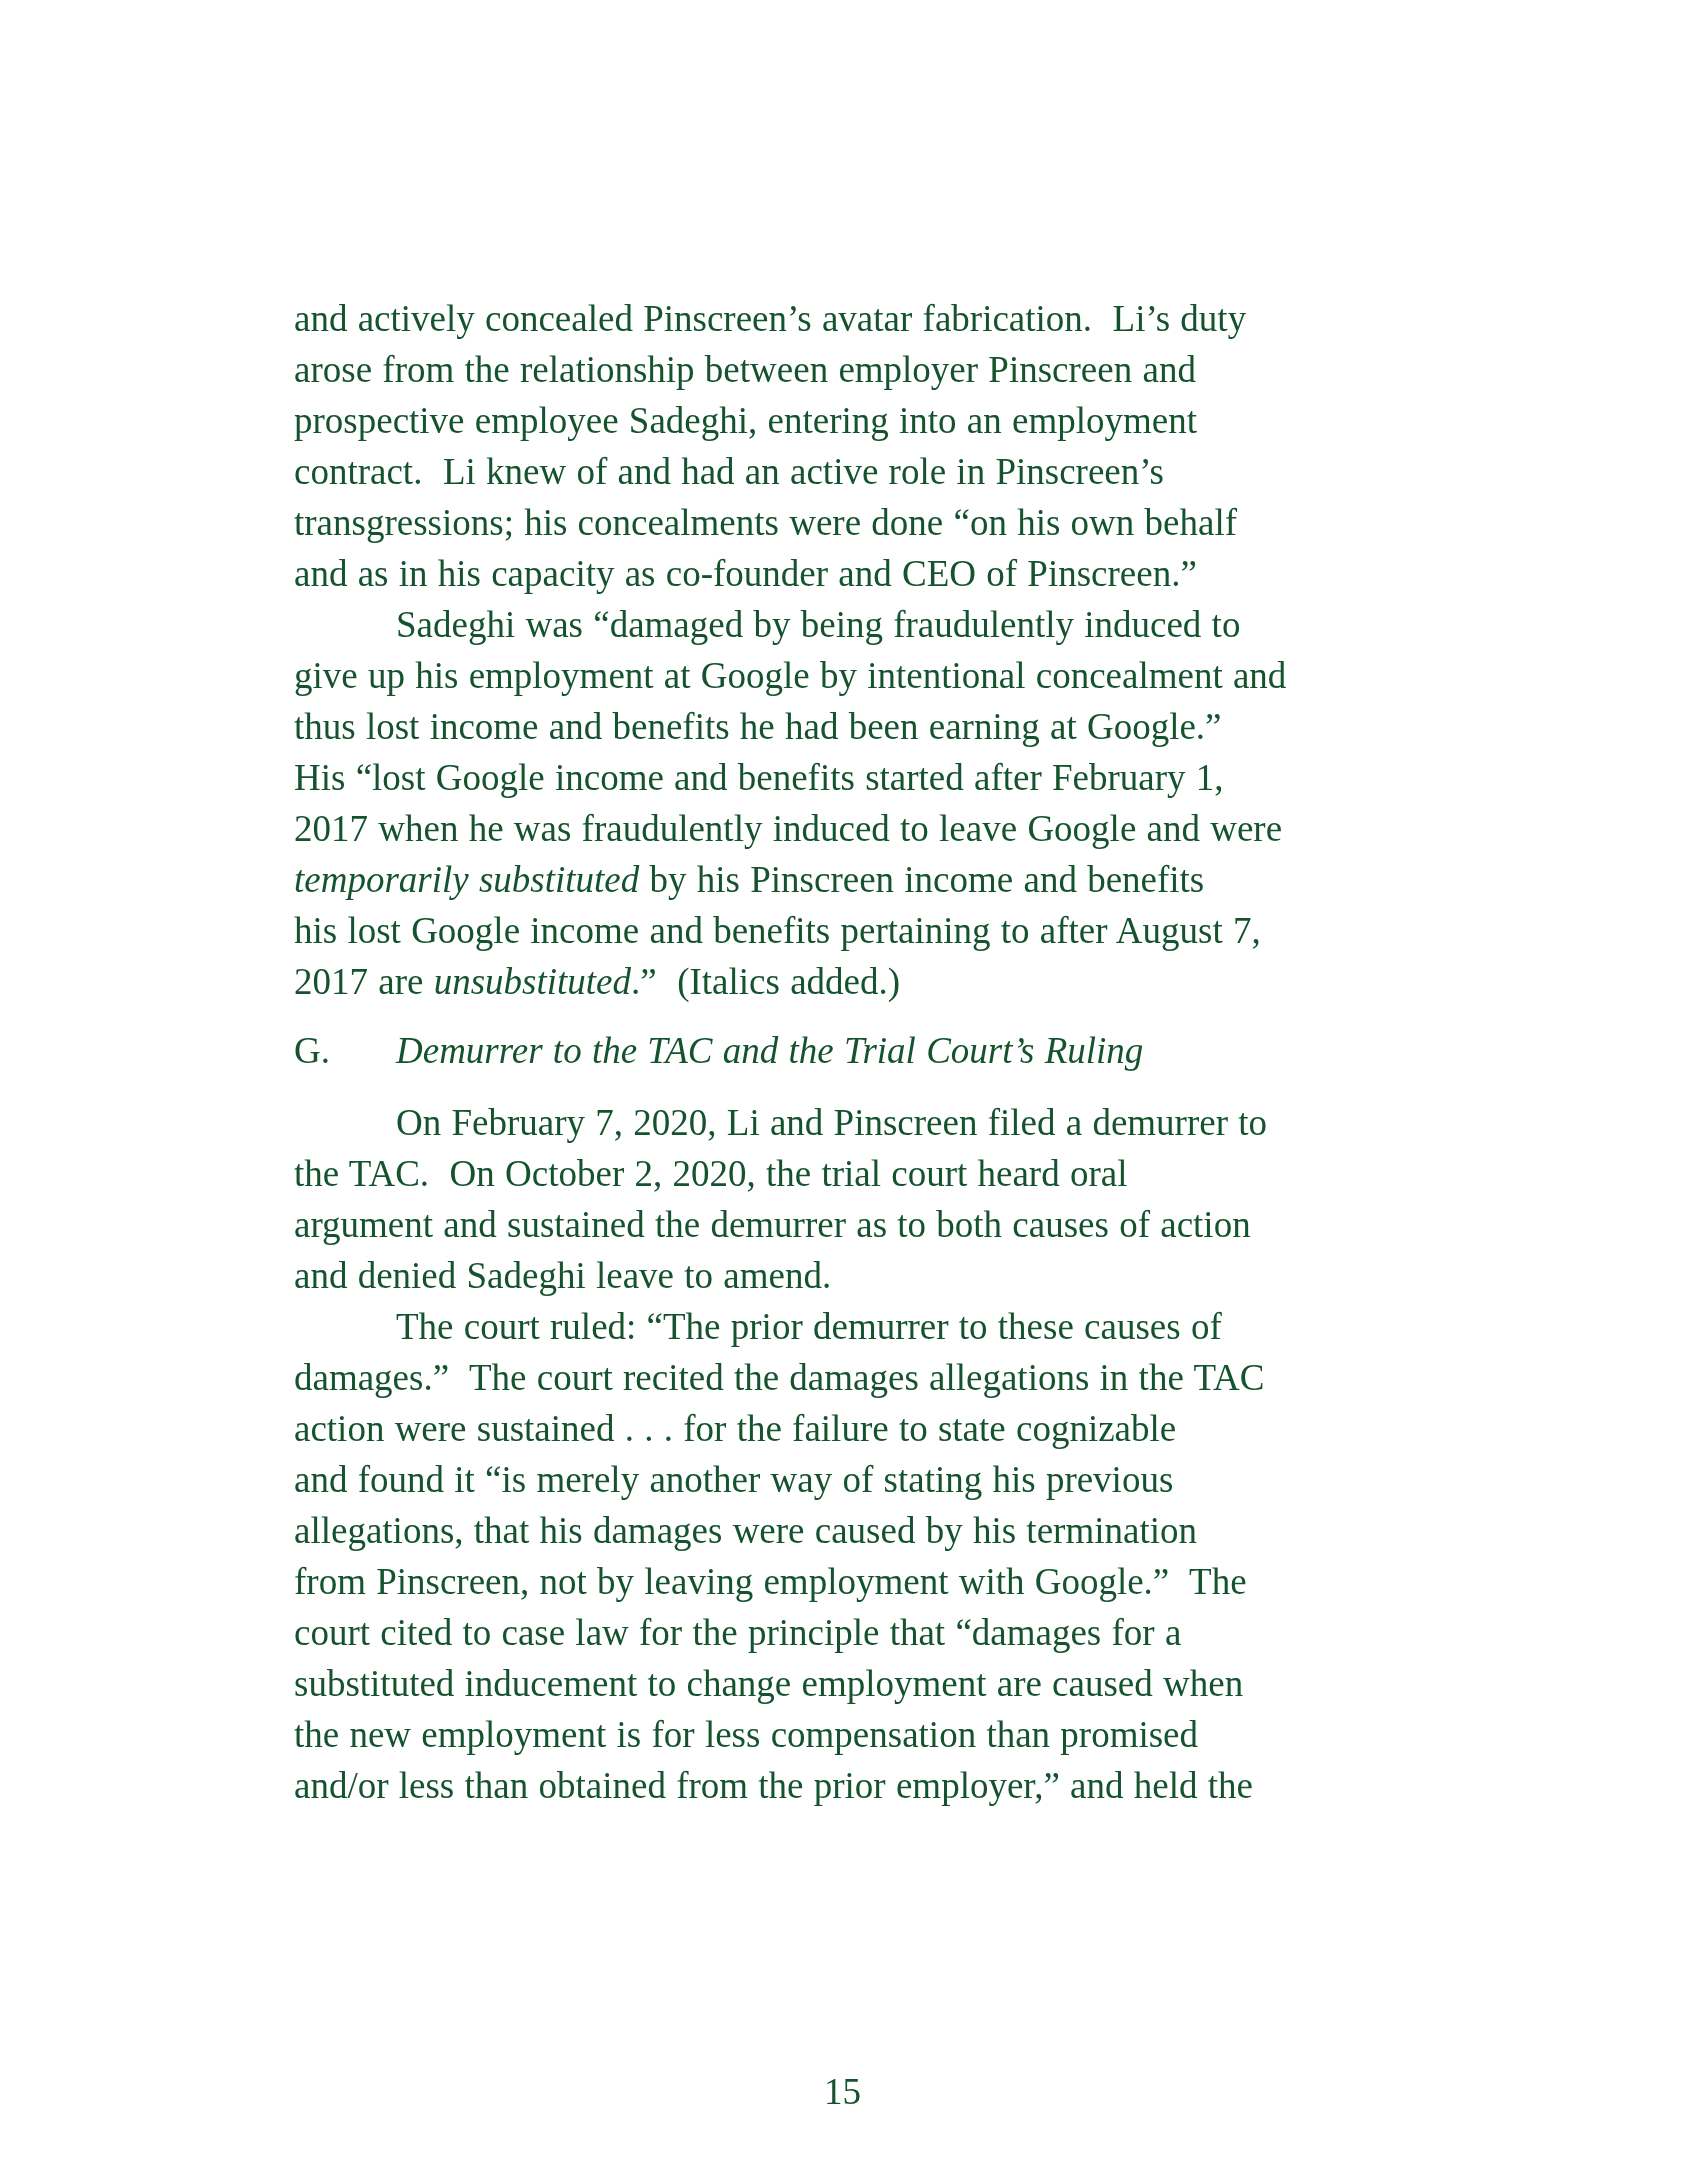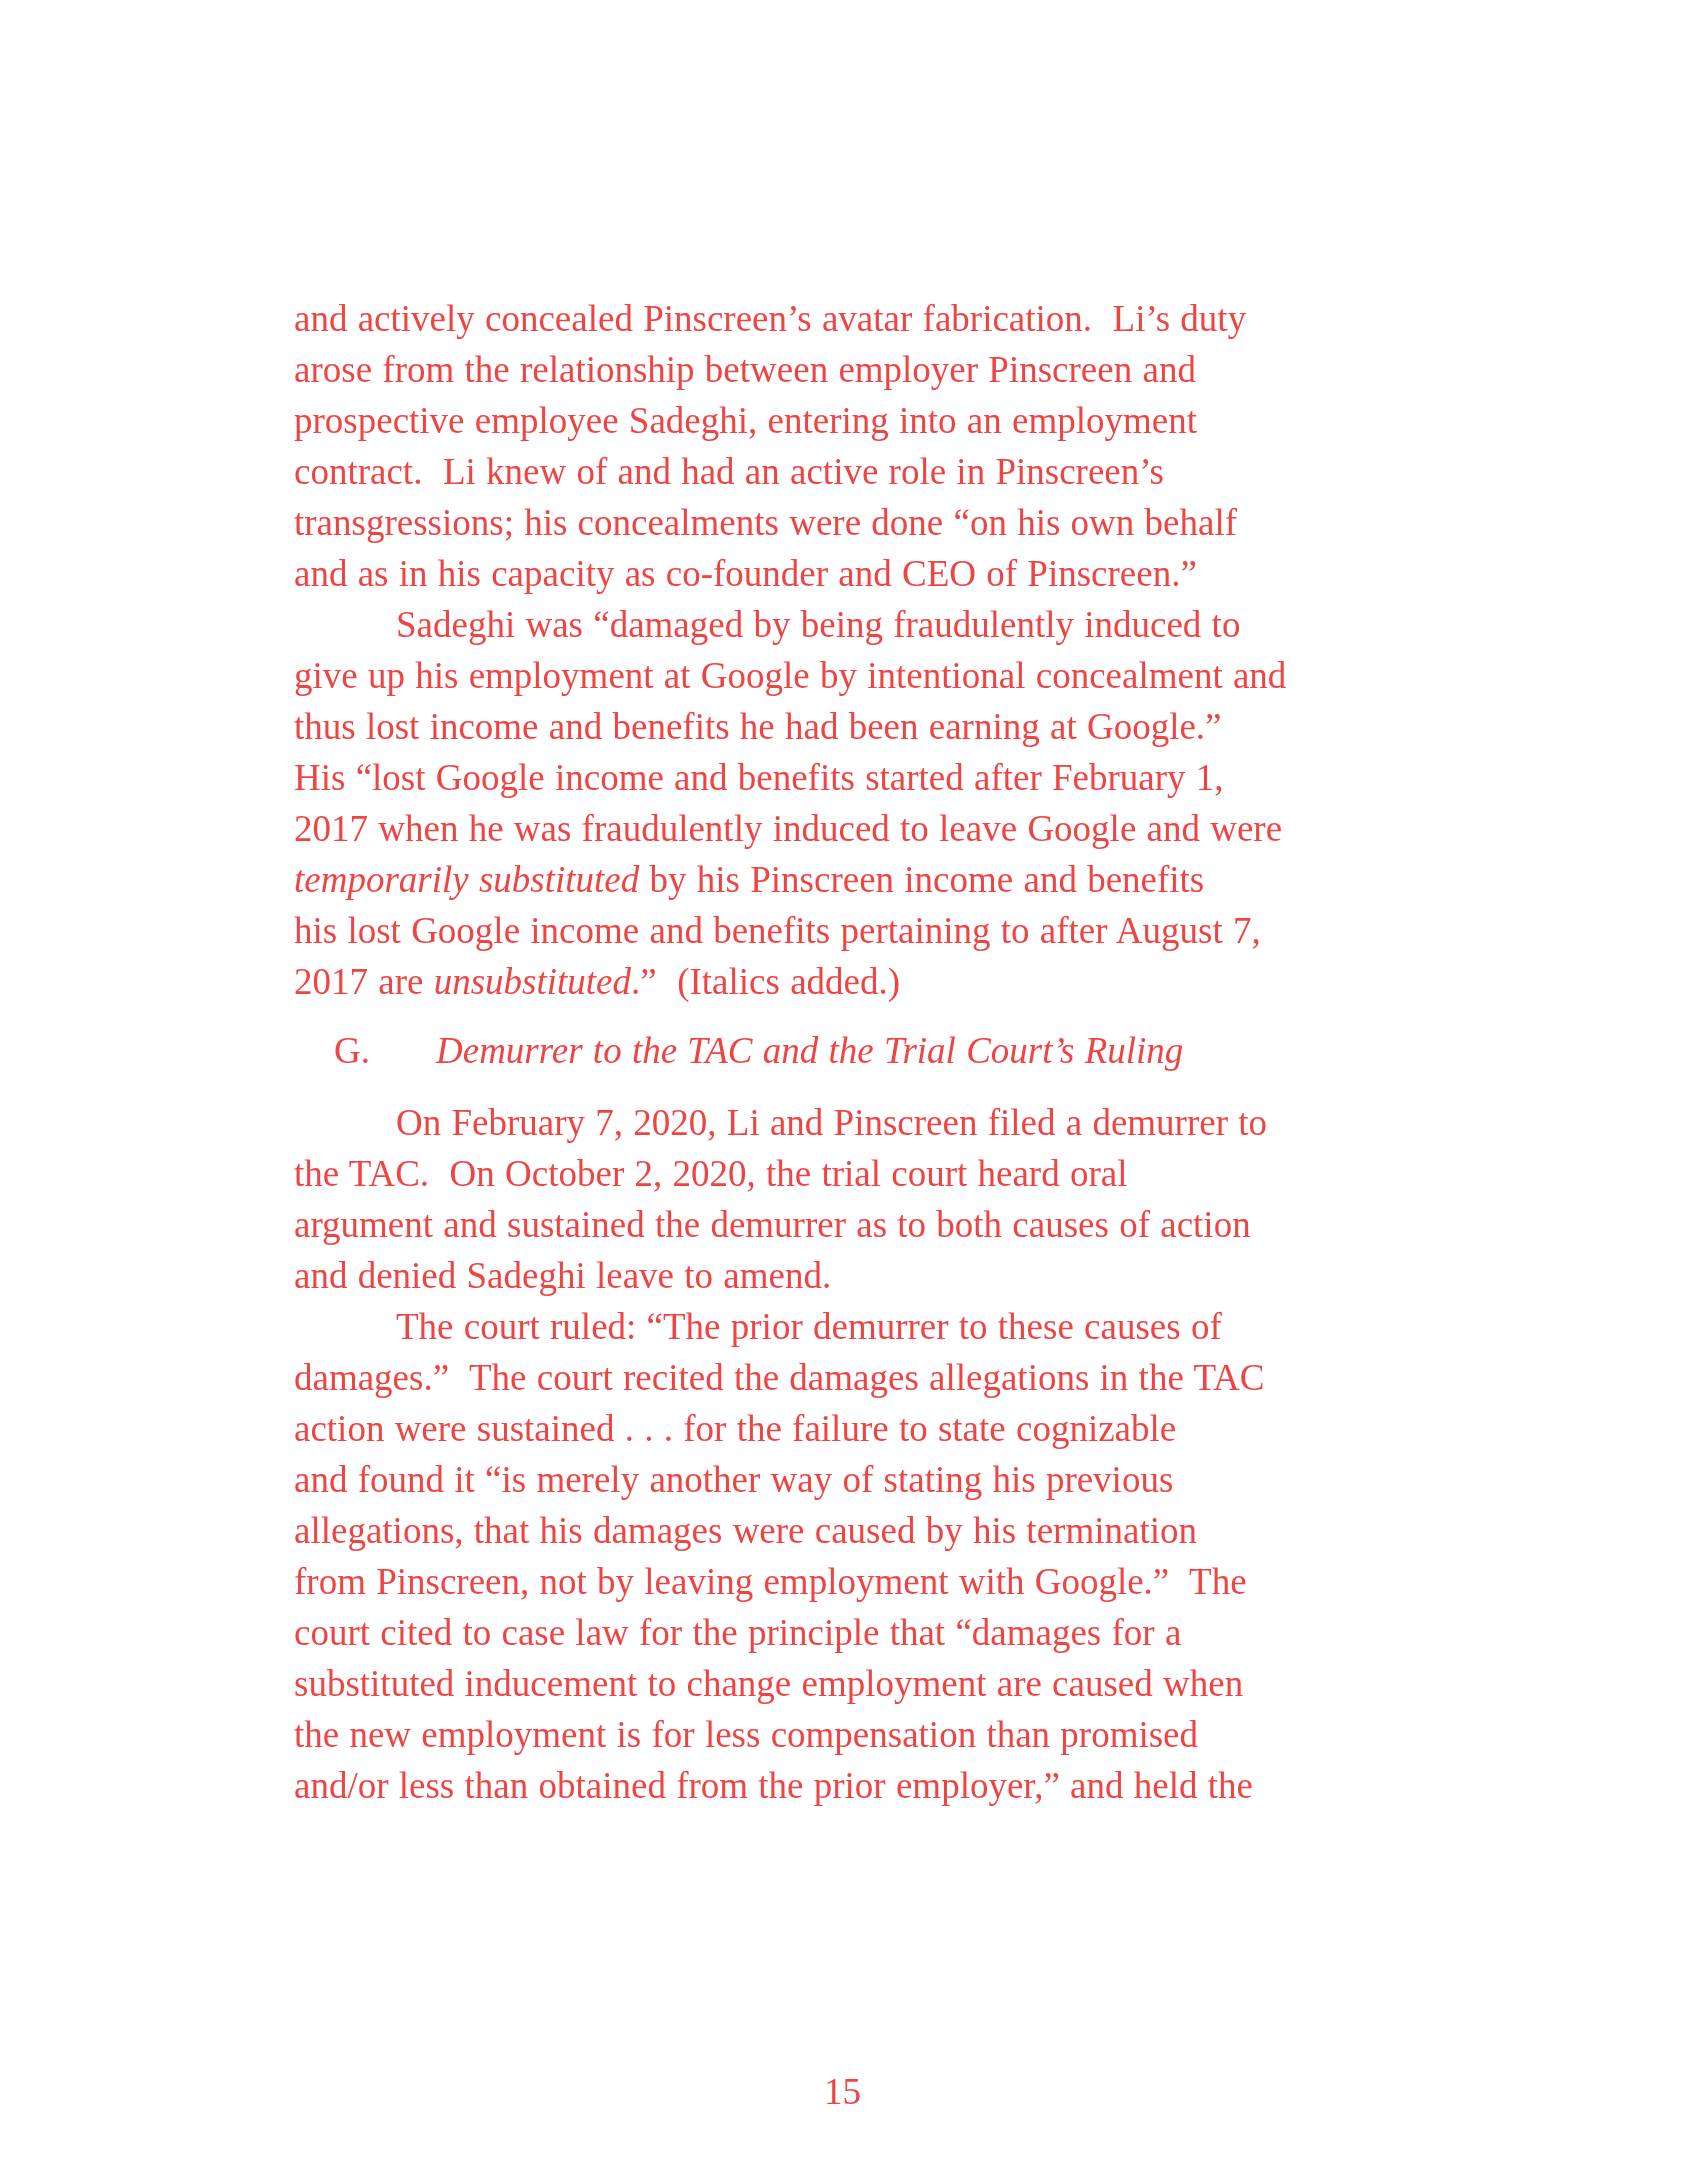--- a/index.html
+++ b/index.html
@@ -5,42 +5,41 @@
   html, body {
     margin: 0;
     padding: 0;
   }
   .page {
     position: relative;
     width: 1436px;
     height: 2178px;
     background: #ffffff;
     font-family: "Liberation Serif", "DejaVu Serif", serif;
-    color: #ef4444;
+    color: #14532d;
     overflow: hidden;
   }
   .opinion-text {
     position: absolute;
     left: 294px;
     top: 293px;
     width: 1097px;
   }
   .line {
     font-size: 37px;
     line-height: 51px;
     white-space: pre;
     word-spacing: 1px;
   }
   .line.indent {
     text-indent: 102px;
   }
   .line.heading {
     margin-top: 18px;
     margin-bottom: 21px;
-    margin-left: 40px;
   }
   .g-label {
     display: inline-block;
     width: 102px;
     font-style: normal;
   }
   em {
     font-style: italic;
   }
   .page-number {

